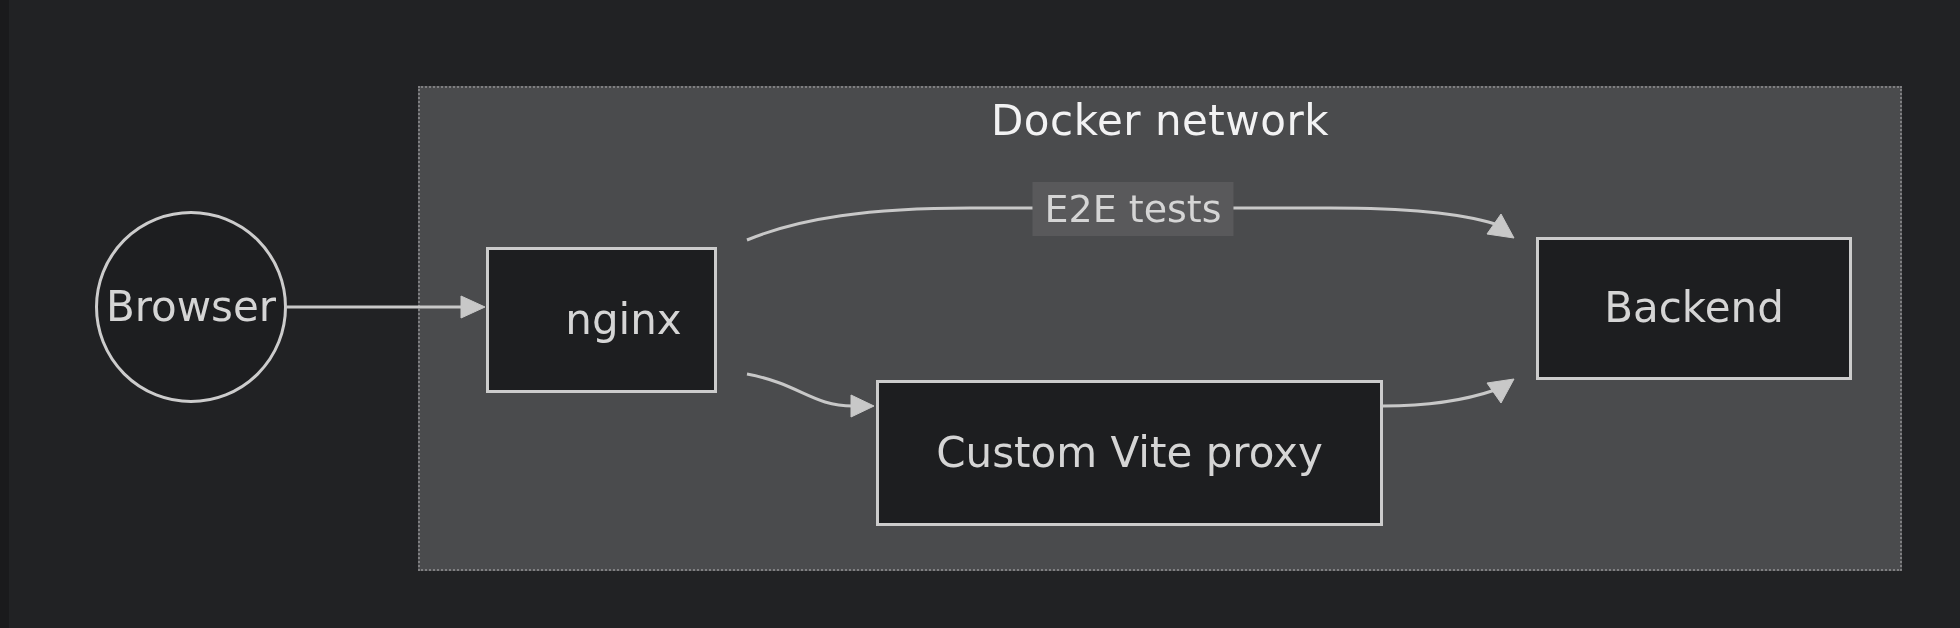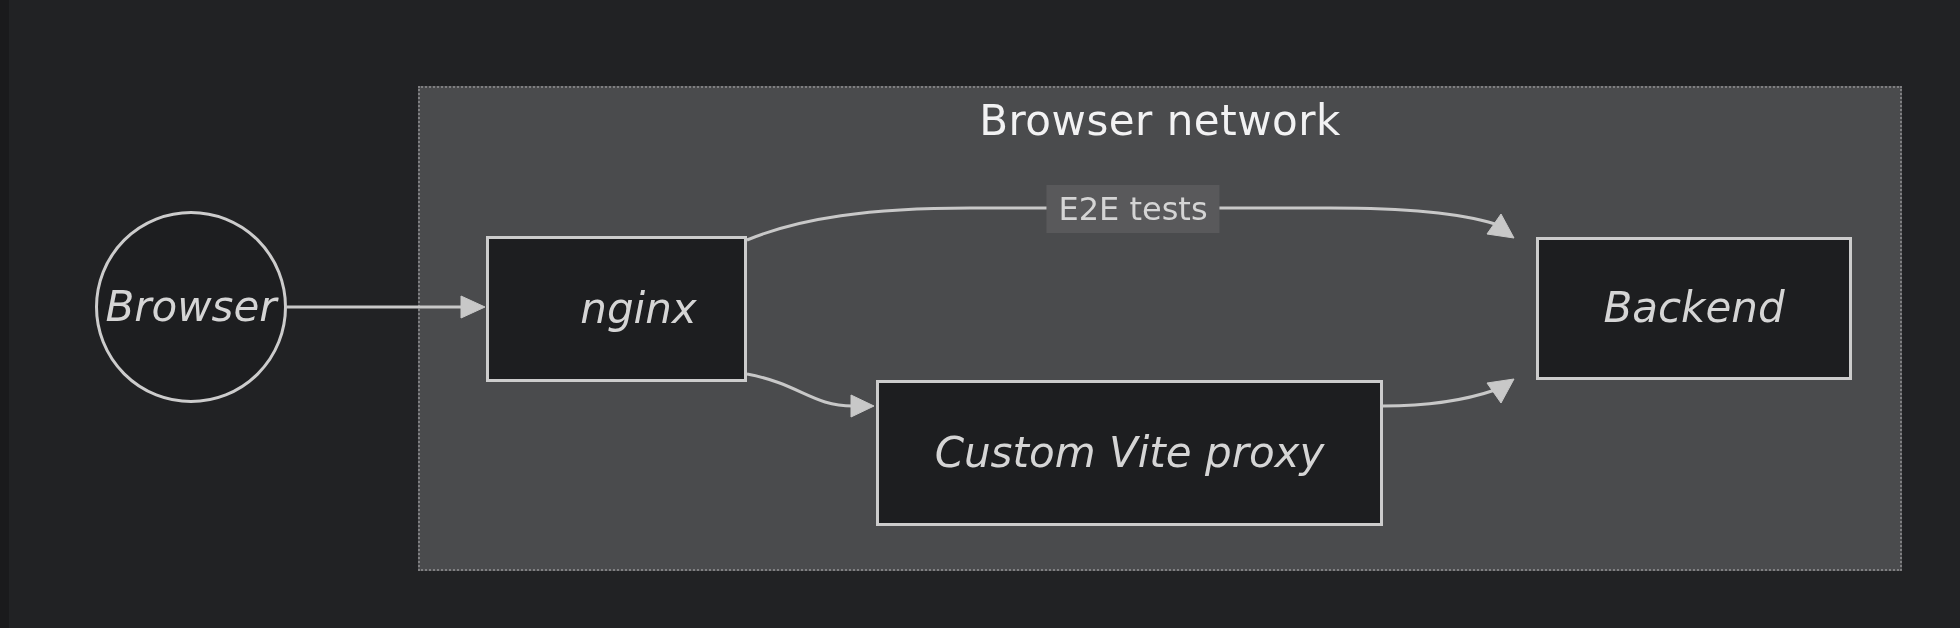--- a/index.html
+++ b/index.html
@@ -34,46 +34,45 @@
   .edge-arrowhead { fill: var(--edge-stroke, #c8c8c8); stroke: var(--edge-stroke, #c8c8c8); stroke-width: 1px; }
   .node {
     position: absolute;
     display: flex; align-items: center; justify-content: center;
     background: var(--node-fill, #1d1e20);
     border: 3px solid var(--node-border, #cccccc);
     color: var(--node-text, #d5d5d5);
     font-size: 42px;
     text-align: center;
     line-height: 1.1;
-    font-style: italic;
   }
   .node-browser { left: 95px; top: 211px; width: 192px; height: 192px; border-radius: 50%; }
-  .node-nginx   { left: 486px; top: 236px; width: 261px; height: 146px; padding-left: 44px; }
+  .node-nginx   { left: 486px; top: 247px; width: 231px; height: 146px; padding-left: 44px; }
   .node-proxy   { left: 876px; top: 333px; width: 507px; height: 146px; margin-top: 47px; }
   .node-backend { left: 1516px; top: 237px; width: 316px; height: 143px; margin-left: 20px; }
   .edge-label {
     position: absolute;
     left: 1133px; top: 209px;
     transform: translate(-50%, -50%);
     background: var(--edge-label-bg, #59595b);
     color: var(--edge-label-text, #d5d5d5);
-    font-size: 32px;
+    font-size: 38px;
     padding: 5px 12px;
     white-space: nowrap;
   }
 </style>
 </head>
 <body>
 
 <div class="canvas">
 
   <div class="screen-edge-left"></div>
 
   <div class="cluster">
-    <div class="cluster-title">Browser network</div>
+    <div class="cluster-title">Docker network</div>
   </div>
 
   <svg class="edges" width="1960" height="628" viewBox="0 0 1960 628">
 
     <g>
       <path class="edge-path" d="M287,307 L461,307"></path>
       <polygon class="edge-arrowhead" points="485,307 461,296 461,318"></polygon>
     </g>
 
     <g>

